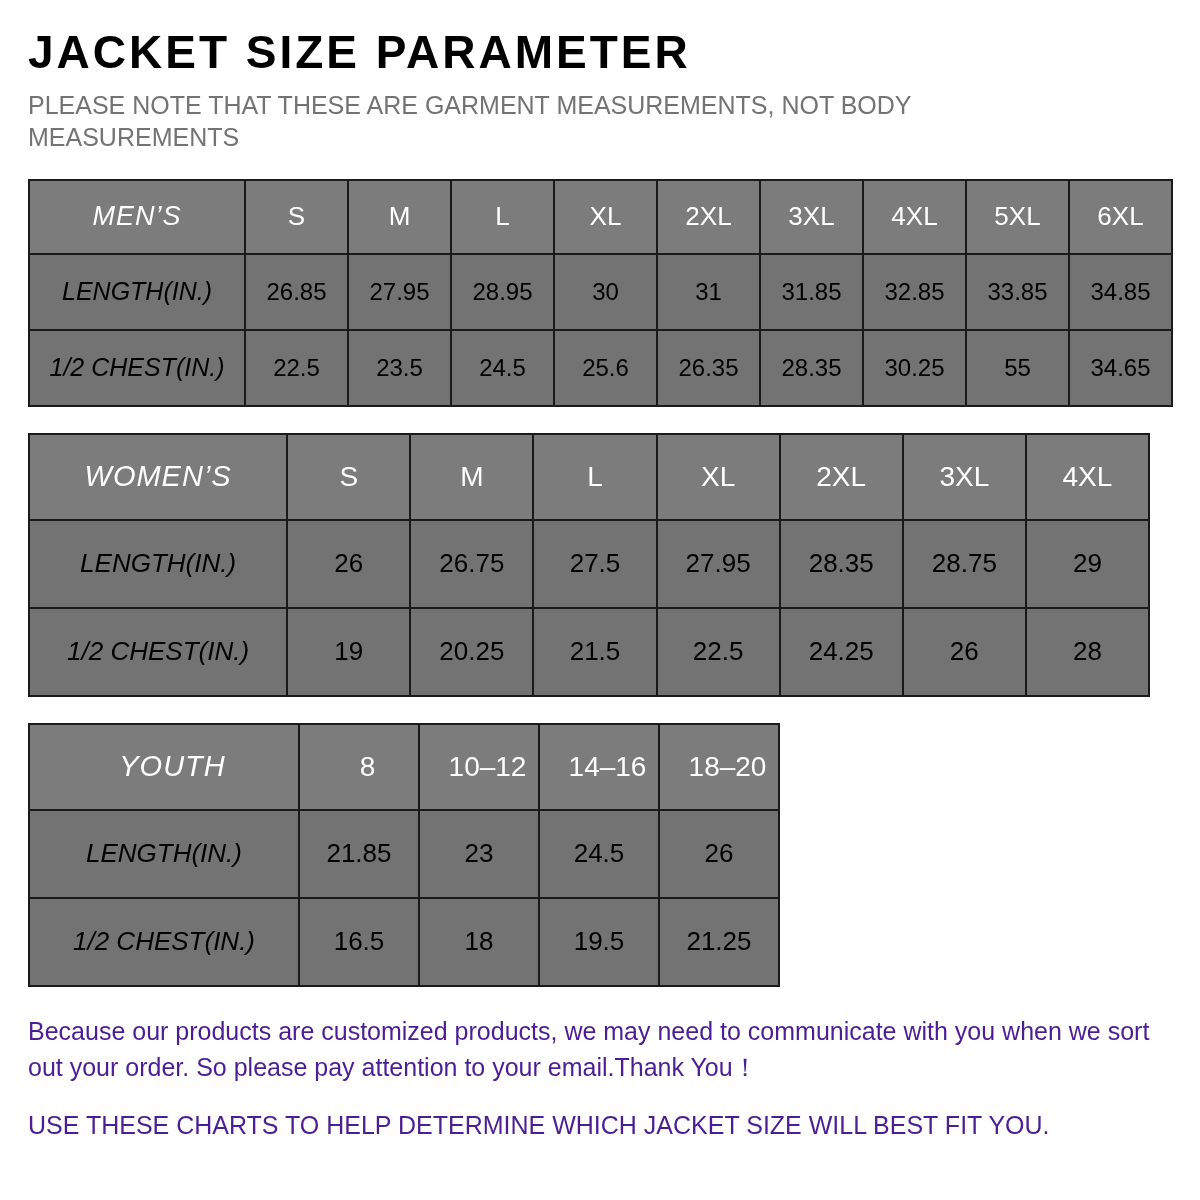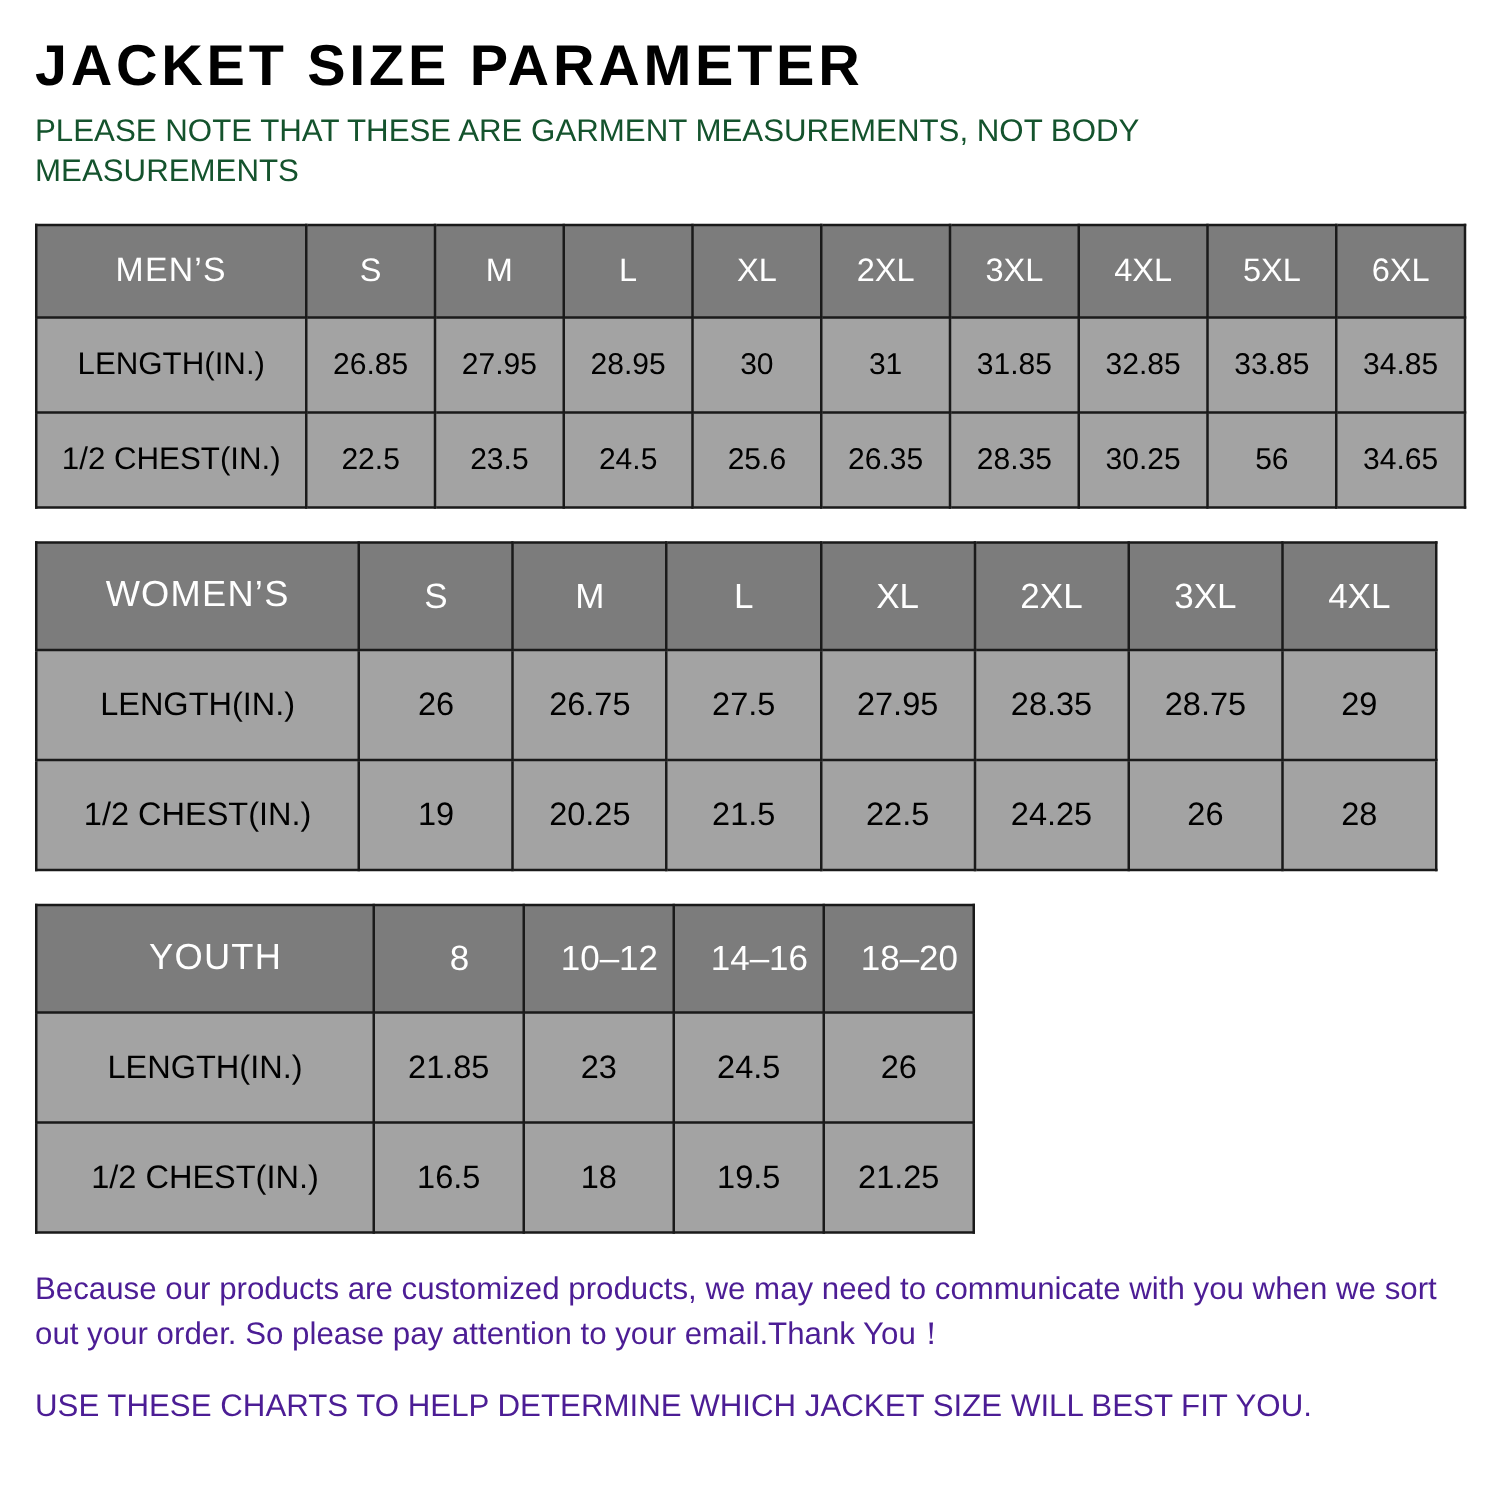--- a/index.html
+++ b/index.html
@@ -23,21 +23,21 @@
   }
   .title {
     font-size: 46px;
     font-weight: bold;
     letter-spacing: 3px;
     line-height: 1.05;
     margin: 0 0 14px 0;
     color: #000;
   }
   .note {
-    color: #14532d;
+    color: #737373;
     font-size: 25px;
     line-height: 1.25;
     margin: 0 0 26px 0;
     max-width: 920px;
   }
   table.sizetable {
     border-collapse: collapse;
     table-layout: fixed;
     margin-bottom: 26px;
   }
@@ -54,24 +54,25 @@
     color: #ffffff;
     height: 72px;
     font-size: 26px;
   }
   table.sizetable tr.header td.rowlabel {
     font-size: 27px;
     letter-spacing: 1px;
   }
   table.sizetable tr.datarow td {
     height: 74px;
-    background: #a3a3a3;
+    background: #737373;
   }
   table.sizetable td.rowlabel {
     font-size: 25px;
+    font-style: italic;
   }
 
   
   #mens-table { width: 1144px; }
   #mens-table col.lbl { width: 216px; }
   #mens-table col.val { width: 103px; }
 
   
   #womens-table { width: 1122px; }
   #womens-table col.lbl { width: 258px; }
@@ -155,21 +156,21 @@
       </tr>
       <tr class="datarow">
         <td class="rowlabel">1/2 CHEST(IN.)</td>
         <td>22.5</td>
         <td>23.5</td>
         <td>24.5</td>
         <td>25.6</td>
         <td>26.35</td>
         <td>28.35</td>
         <td>30.25</td>
-        <td>56</td>
+        <td>55</td>
         <td>34.65</td>
       </tr>
     </tbody>
   </table>
 
   <table class="sizetable" id="womens-table">
     <colgroup>
       <col class="lbl">
       <col class="val">
         <col class="val">

